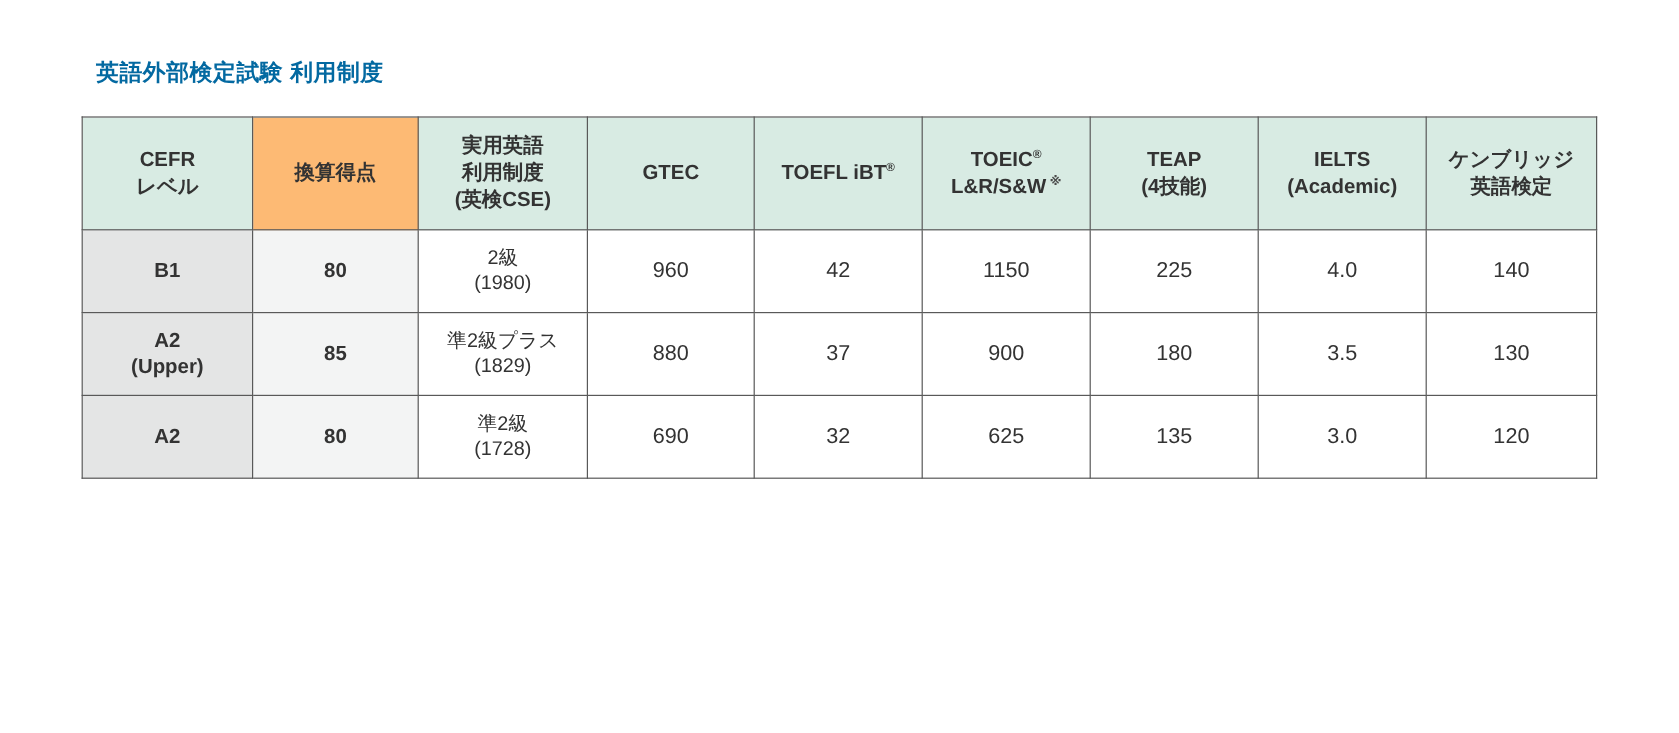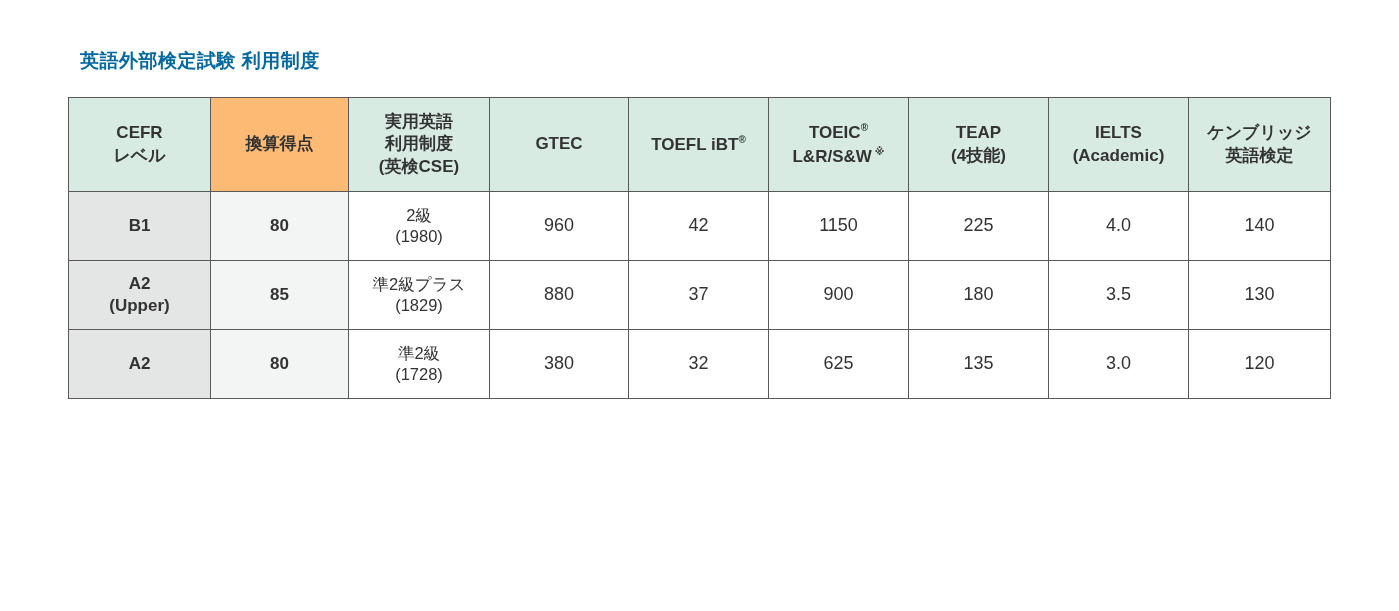--- a/index.html
+++ b/index.html
@@ -166,21 +166,21 @@
           <td>900</td>
           <td>180</td>
           <td>3.5</td>
           <td>130</td>
         </tr>
         <tr>
           <td class="cefr-col pre">A2</td>
           <td class="score-cell">80</td>
           <td class="eiken-col pre">準2級
 (1728)</td>
-          <td>380</td>
+          <td>690</td>
           <td>32</td>
           <td>625</td>
           <td>135</td>
           <td>3.0</td>
           <td>120</td>
         </tr>
       </tbody>
     </table>
 
     <div class="footnotes">

